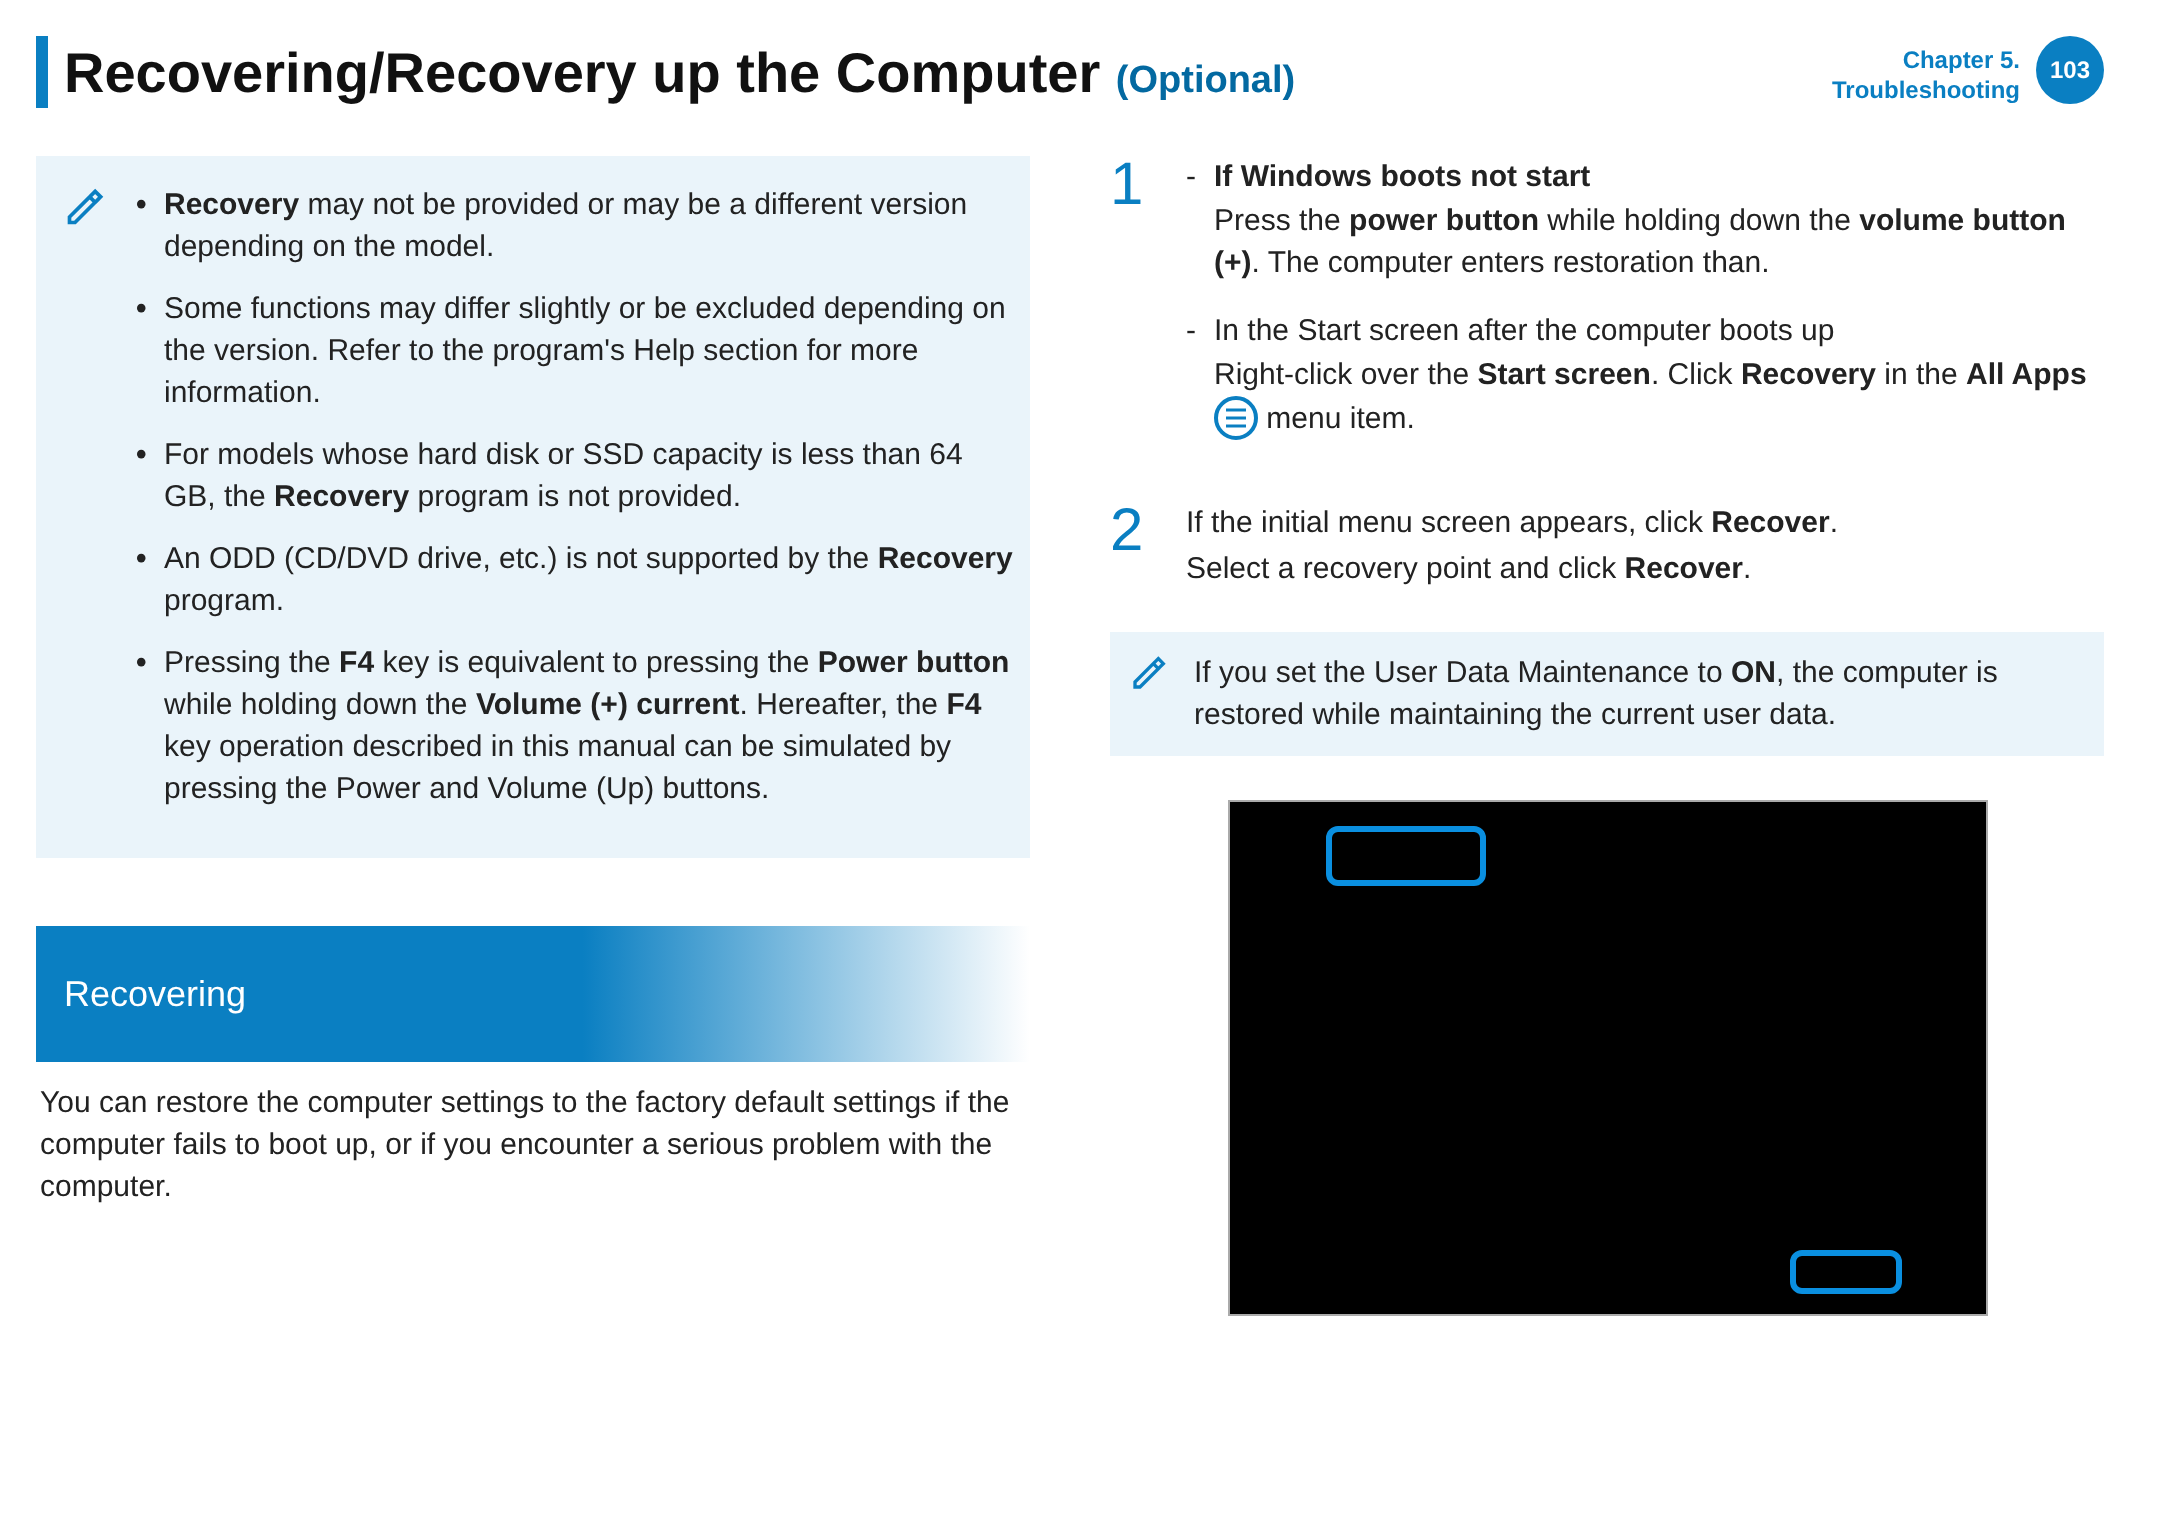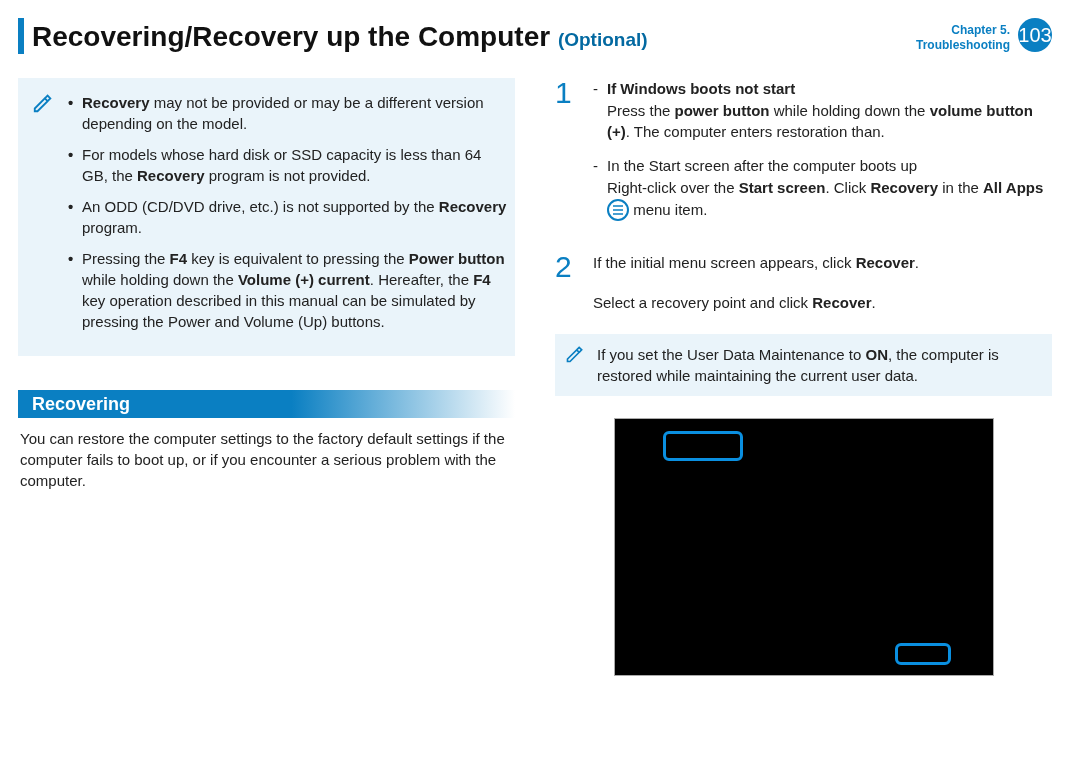--- a/index.html
+++ b/index.html
@@ -54,22 +54,22 @@
   }
   .page-badge {
     background: #0a7fc2;
     color: #fff;
     border-radius: 50%;
     width: 34px;
     height: 34px;
     display: flex;
     align-items: center;
     justify-content: center;
-    font-weight: 400;
-    font-size: 20px;
+    font-weight: 700;
+    font-size: 12px;
   }
   .columns {
     display: flex;
     gap: 40px;
   }
   .col { flex: 1; min-width: 0; }
   .note-box {
     background: #eaf4fa;
     padding: 14px 6px 14px 50px;
     position: relative;
@@ -93,23 +93,23 @@
   .note-box li::before {
     content: "•";
     position: absolute;
     left: 0;
     top: 0;
     font-weight: 700;
   }
   .section-heading {
     background: linear-gradient(to right, #0a7fc2 0%, #0a7fc2 55%, rgba(10,127,194,0) 100%);
     color: #fff;
-    font-weight: 700;
+    font-weight: 400;
     font-size: 18px;
-    padding: 2px 14px;
+    padding: 22px 14px;
     margin-top: 34px;
     margin-bottom: 10px;
   }
   .body-text {
     font-size: 15px;
     line-height: 1.4;
     padding-left: 2px;
   }
   .step {
     display: flex;
@@ -199,20 +199,21 @@
 
   <div class="col">
     <div class="note-box">
       <span class="note-icon">
         <svg viewBox="0 0 24 24">
             <path fill="none" stroke="#0a7fc2" stroke-width="2" d="M3 18 L14 7 L17 10 L6 21 L3 21 Z M14 7 L17 4 L20 7 L17 10"></path>
           </svg>
       </span>
       <ul>
         <li><b>Recovery</b><span> may not be provided or may be a different version depending on the model.</span></li>
+        <li><span>Some functions may differ slightly or be excluded depending on the version. Refer to the program's Help section for more information.</span></li>
         <li><span>For models whose hard disk or SSD capacity is less than 64 GB, the </span><b>Recovery</b><span> program is not provided.</span></li>
         <li><span>An ODD (CD/DVD drive, etc.) is not supported by the </span><b>Recovery</b><span> program.</span></li>
         <li><span>Pressing the </span><b>F4</b><span> key is equivalent to pressing the </span><b>Power button</b><span> while holding down the </span><b>Volume (+) current</b><span>. Hereafter, the </span><b>F4</b><span> key operation described in this manual can be simulated by pressing the Power and Volume (Up) buttons.</span></li>
       </ul>
     </div>
 
     <div class="section-heading">
       <span>Recovering</span>
     </div>
     <div class="body-text">
@@ -240,21 +241,21 @@
               </svg>
           </span>
           <span> menu item.</span>
         </div>
       </div>
     </div>
 
     <div class="step">
       <div class="step-num">2</div>
       <div class="step-body">
-        <div style="margin-bottom:19px;">
+        <div style="margin-bottom:2px;">
           <span>If the initial menu screen appears, click </span><b>Recover</b><span>.</span>
         </div>
         <div>
           <span>Select a recovery point and click </span><b>Recover</b><span>.</span>
         </div>
       </div>
     </div>
 
     <div class="note-box small">
       <span class="note-icon">

